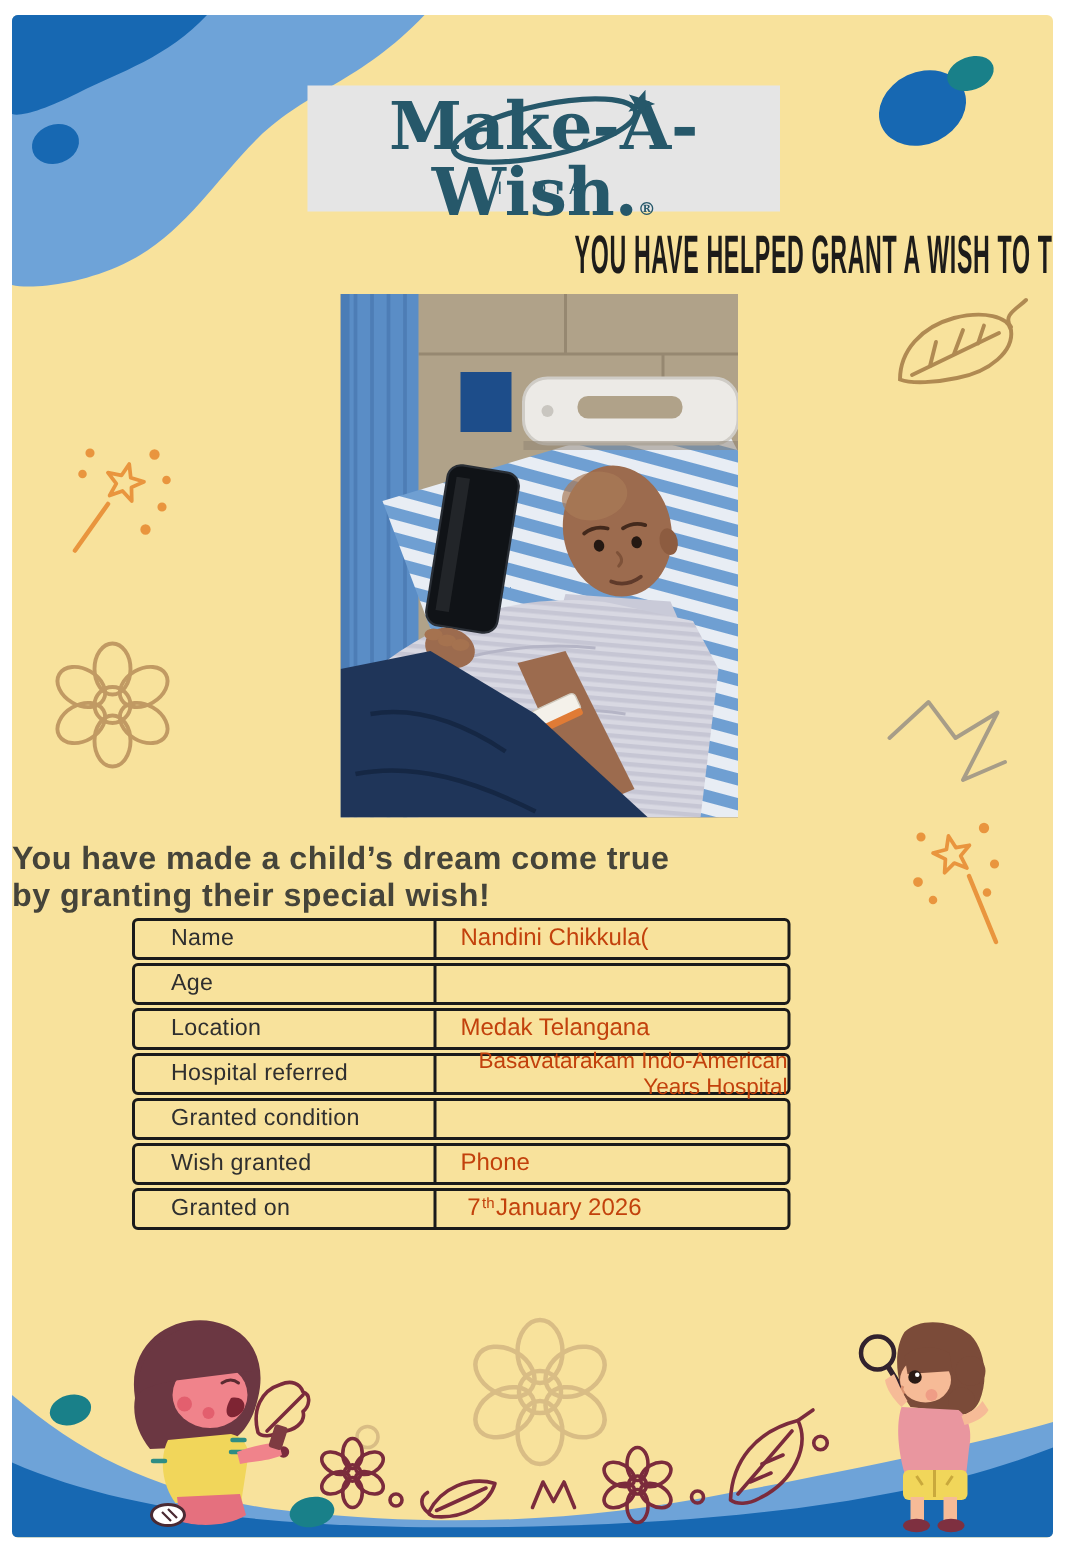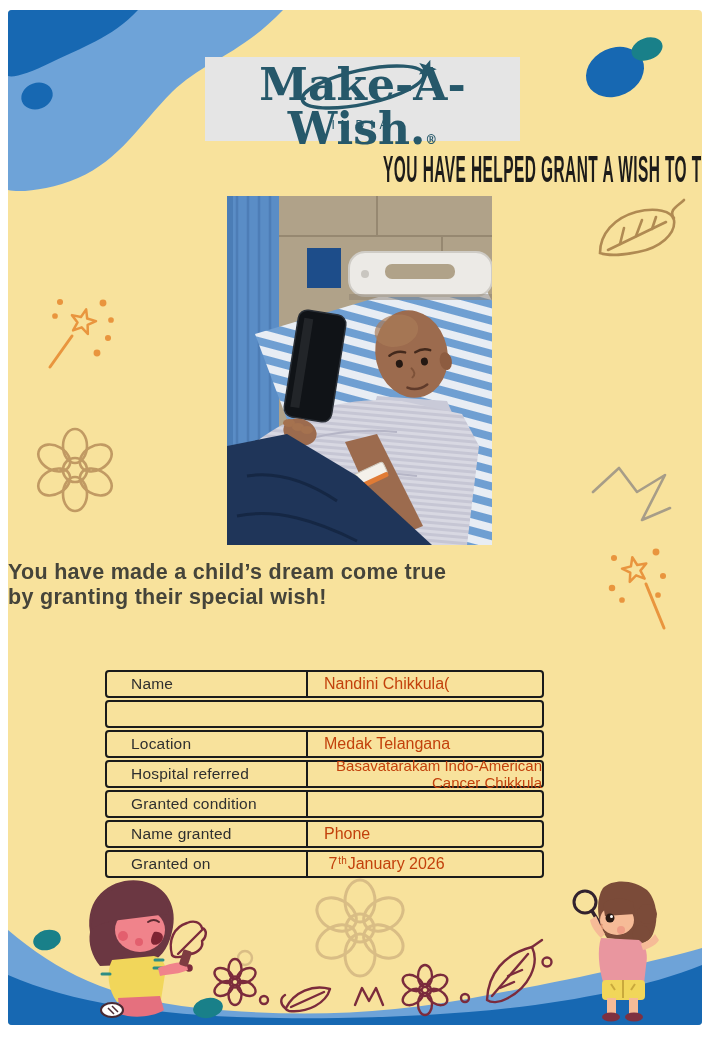--- a/index.html
+++ b/index.html
@@ -18,21 +18,21 @@
   .headline{position:absolute;left:0;top:139px;width:694px;text-align:center;white-space:nowrap;}
   .headline span{display:inline-block;transform:scaleX(0.43);transform-origin:center;font-weight:700;font-size:36px;color:#1d1c1a;letter-spacing:1px;}
 
   
   .photo{position:absolute;left:219px;top:186px;width:265px;height:349px;background:#b0a289;overflow:hidden;}
 
   
   .message{position:absolute;left:0;top:550px;width:694px;font-size:21.5px;font-weight:600;color:#45443a;line-height:25px;letter-spacing:0.3px;}
 
   
-  .wish-table{position:absolute;left:80px;top:660px;width:439px;margin-left:17px;}
+  .wish-table{position:absolute;left:80px;top:602px;width:439px;}
   .trow{display:flex;height:28px;border:2px solid #1a1a1a;border-radius:4px;background:#f8e29c;box-sizing:border-box;margin-bottom:2px;}
   .tlabel{width:201px;border-right:2px solid #1a1a1a;display:flex;align-items:center;padding-left:24px;box-sizing:border-box;font-size:15.5px;color:#2f2f2f;letter-spacing:0.2px;}
   .tvalue{flex:1;display:flex;align-items:center;padding-left:16px;font-size:16px;color:#c2410c;text-align:right;}
   .tvalue.small1{font-size:15px;}
   .tvalue.small2{font-size:14.5px;font-family:"Liberation Serif",serif;}
   .tvalue sup{font-size:10px;line-height:0;margin:0 1px 6px 1px;}
 
   .kid{position:absolute;pointer-events:none;}
 </style>
 </head>
@@ -279,34 +279,35 @@
     <div>You have made a child’s dream come true</div>
     <div>by granting their special wish!</div>
   </div>
 
   <div class="wish-table">
     <div class="trow">
       <div class="tlabel">Name</div>
       <div class="tvalue">Nandini Chikkula(</div>
     </div>
     <div class="trow">
+      <div class="tlabel">Age</div>
     </div>
     <div class="trow">
       <div class="tlabel">Location</div>
       <div class="tvalue">Medak Telangana</div>
     </div>
     <div class="trow">
       <div class="tlabel">Hospital referred</div>
-      <div class="tvalue small1">Basavatarakam Indo-American Cancer Chikkula</div>
+      <div class="tvalue small1">Basavatarakam Indo-American Years Hospital</div>
     </div>
     <div class="trow">
       <div class="tlabel">Granted condition</div>
     </div>
     <div class="trow">
-      <div class="tlabel">Name granted</div>
+      <div class="tlabel">Wish granted</div>
       <div class="tvalue">Phone</div>
     </div>
     <div class="trow">
       <div class="tlabel">Granted on</div>
       <div class="tvalue">&nbsp;<span>7</span><sup>th</sup><span> January 2026</span></div>
     </div>
   </div>
 
 </div>
 

